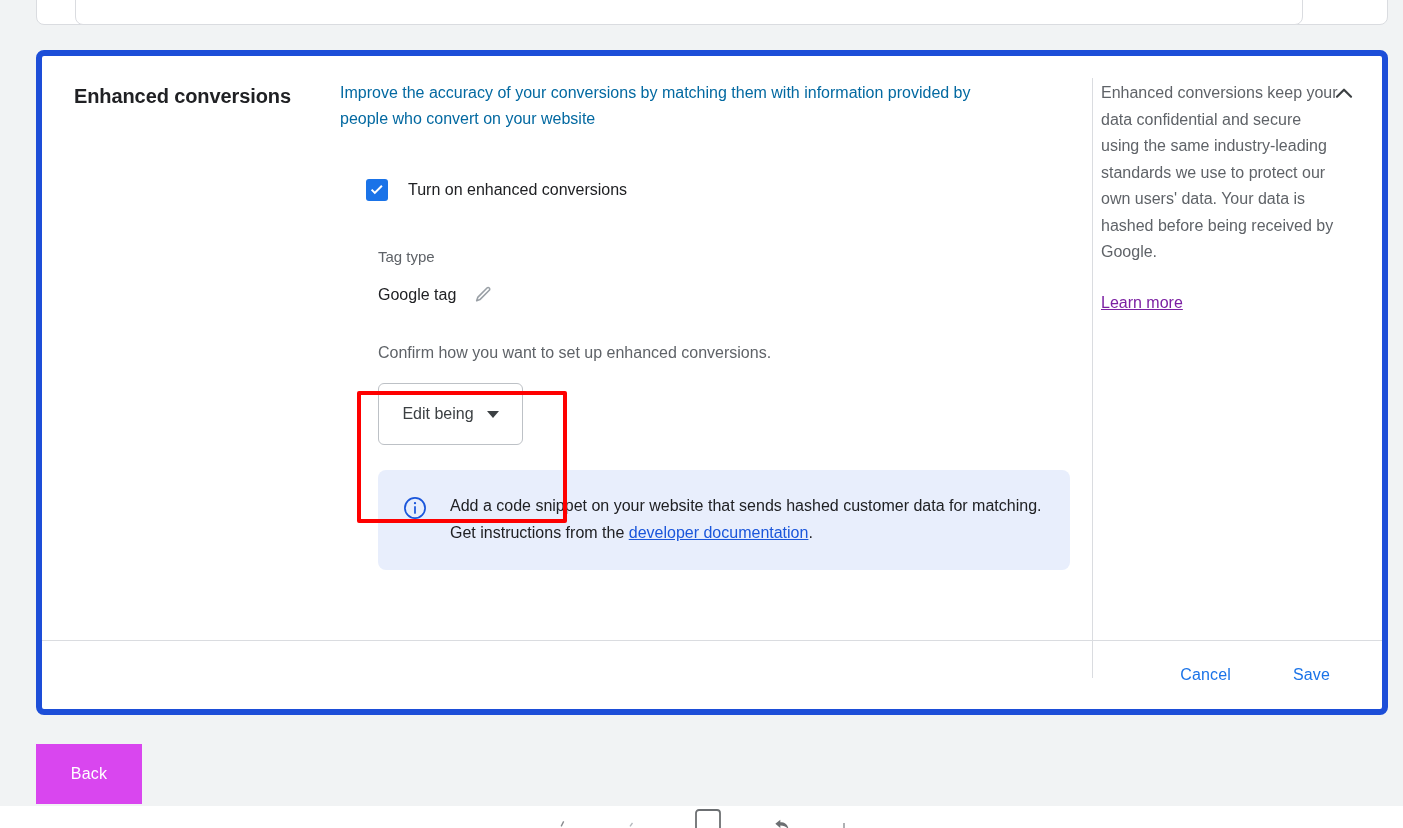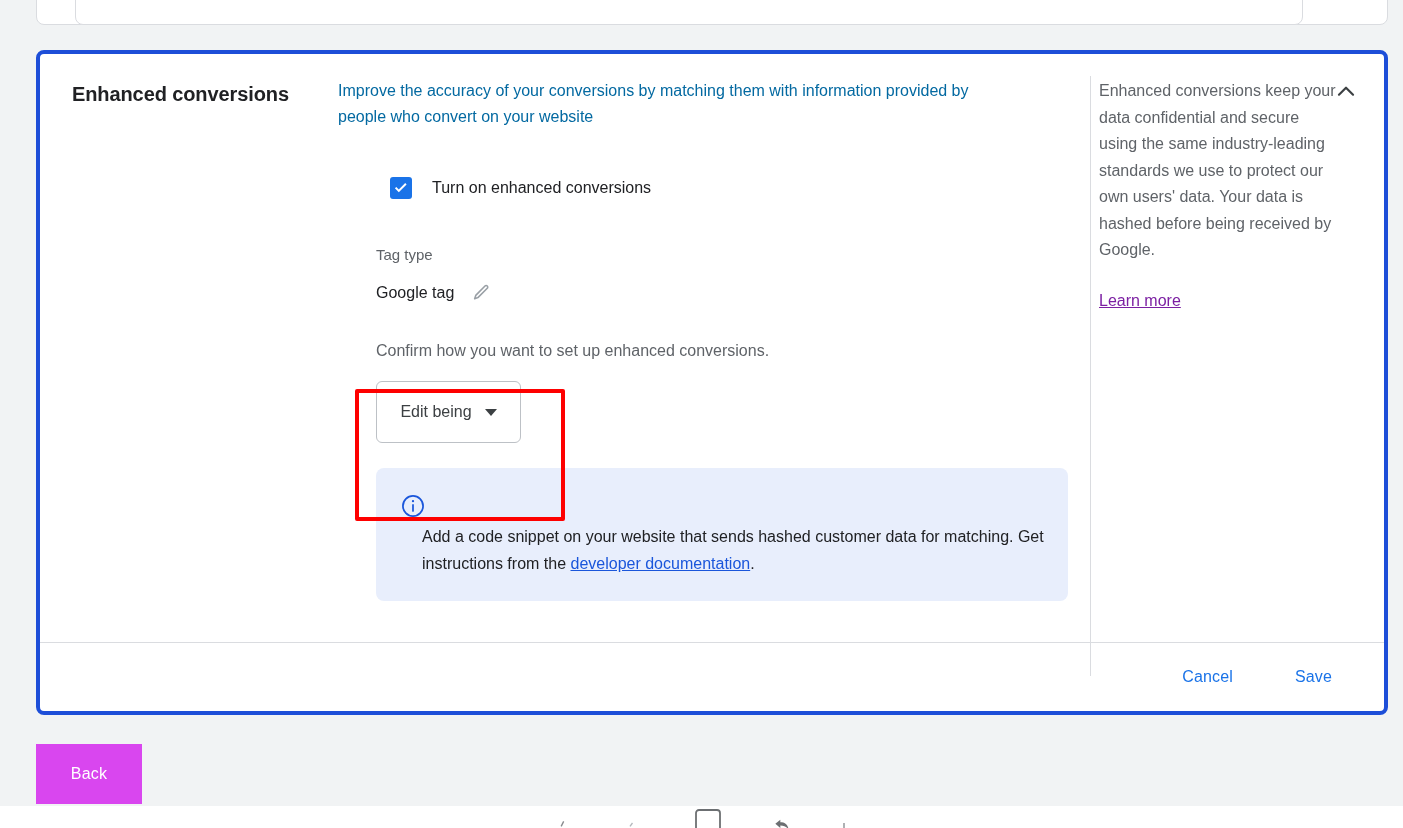--- a/index.html
+++ b/index.html
@@ -41,21 +41,21 @@
   }
 
   
   .card {
     position: absolute;
     left: 36px;
     top: 50px;
     width: 1352px;
     height: 665px;
     background: #ffffff;
-    border: 4px solid #1d4ed8;
+    border: 6px solid #1d4ed8;
     border-radius: 8px;
   }
 
   .card-body {
     position: relative;
     height: 595px;
   }
 
   .section-title {
     position: absolute;
@@ -80,21 +80,21 @@
     font-size: 16px;
     line-height: 26px;
     color: #0369a1;
     width: 670px;
   }
 
   .checkbox-row {
     display: flex;
     align-items: flex-end;
     margin-top: 47px;
-    margin-left: 52px;
+    margin-left: 26px;
   }
   .checkbox {
     width: 22px;
     height: 22px;
     border-radius: 3px;
     background: #1a73e8;
     display: flex;
     align-items: center;
     justify-content: center;
     flex: none;
@@ -181,21 +181,20 @@
 
   .info-banner {
     margin-top: 25px;
     margin-left: 38px;
     width: 692px;
     background: #e8eefc;
     border-radius: 8px;
     padding: 22px 24px 24px 24px;
     display: flex;
     align-items: flex-start;
-    flex-direction: column;
   }
   .info-icon { flex: none; margin-top: 3px; }
   .info-text {
     margin-left: 22px;
     font-size: 16px;
     line-height: 27px;
     color: #202124;
   }
   .info-text a {
     color: #1a56db;

